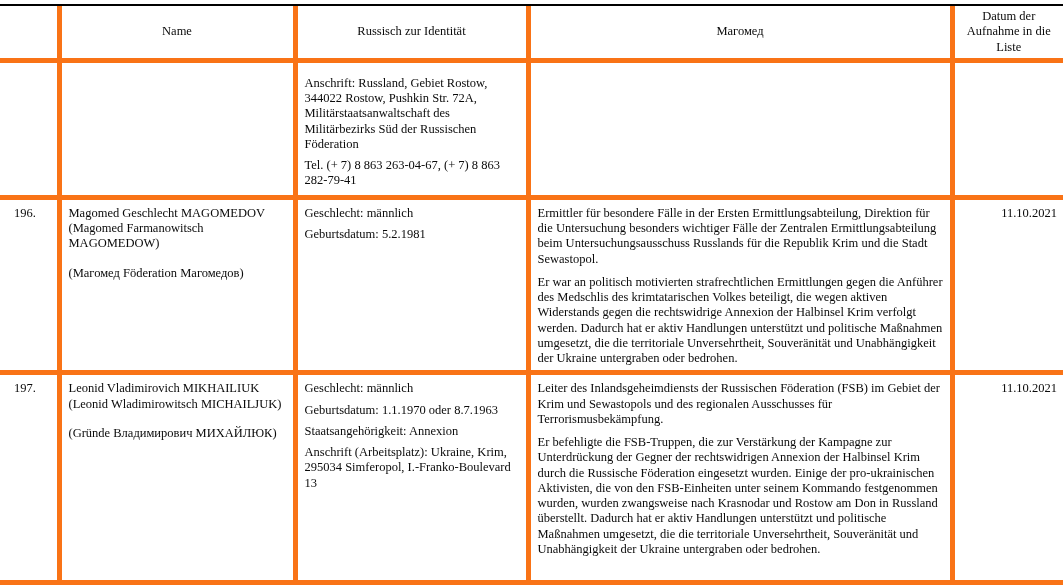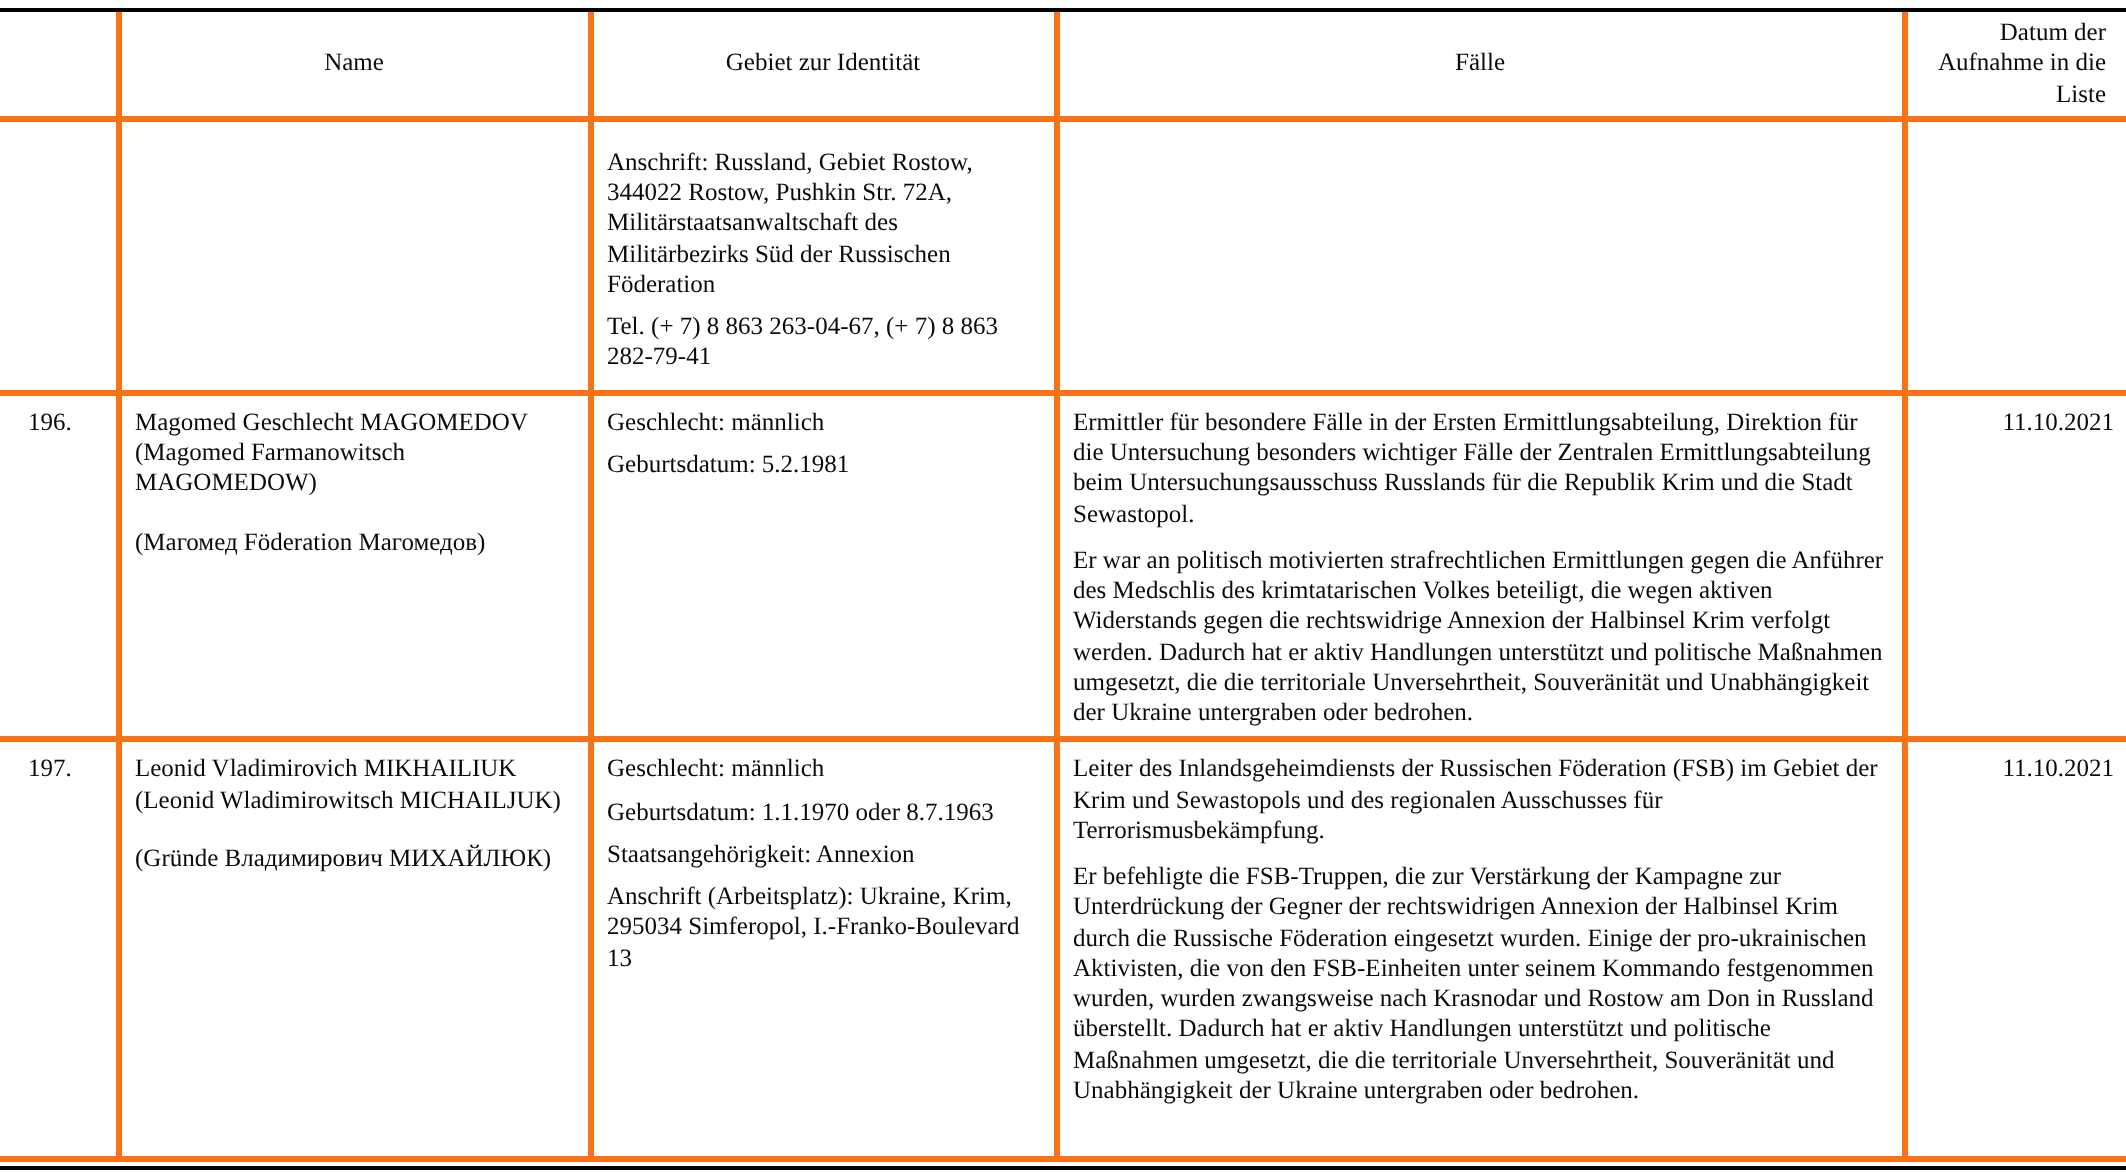--- a/index.html
+++ b/index.html
@@ -21,31 +21,31 @@
   }
   .rule-top { margin-top: 4px; }
   .rule-bottom { margin-top: 2px; }
 
   table.sanctions {
     border-collapse: collapse;
     table-layout: fixed;
     width: 1063px;
   }
   th, td {
-    border: 3px solid #f97316;
+    border: 5px solid #f97316;
     vertical-align: top;
     padding: 6px 6px 4px 7px;
     font-size: 12.5px;
     line-height: 1.22;
     font-weight: normal;
     overflow: hidden;
     word-wrap: break-word;
   }
   tr > :first-child { border-left: none; }
-  tr > :last-child  { border-right: none; text-align: right; }
+  tr > :last-child  { border-right: none; }
   thead th {
     border-top: none;
     vertical-align: middle;
     text-align: center;
     padding: 3px 10px;
   }
   thead tr { height: 52px; }
   tr.row-cont { height: 137px; }
   tr.row-196  { height: 173px; padding-left: 44px; }
   tr.row-197  { height: 210px; font-family: Liberation Serif, serif; }
@@ -68,22 +68,22 @@
     <col style="width:59px">
     <col style="width:236px">
     <col style="width:233px">
     <col style="width:424px">
     <col style="width:111px">
   </colgroup>
   <thead>
     <tr>
       <th></th>
       <th>Name</th>
-      <th>Gebiet zur Identität</th>
-      <th>Fälle</th>
+      <th>Russisch zur Identität</th>
+      <th>Магомед</th>
       <th>Datum der Aufnahme in die Liste</th>
     </tr>
   </thead>
   <tbody>
     <tr class="row-cont">
       <td class="cell-number"></td>
       <td></td>
       <td class="cell-identity-cont">
         <p>Anschrift: Russland, Gebiet Rostow, 344022 Rostow, Pushkin Str. 72A, Militärstaatsanwaltschaft des Militärbezirks Süd der Russischen Föderation</p>
         <p>Tel. (+ 7) 8 863 263-04-67, (+ 7) 8 863 282-79-41</p>

